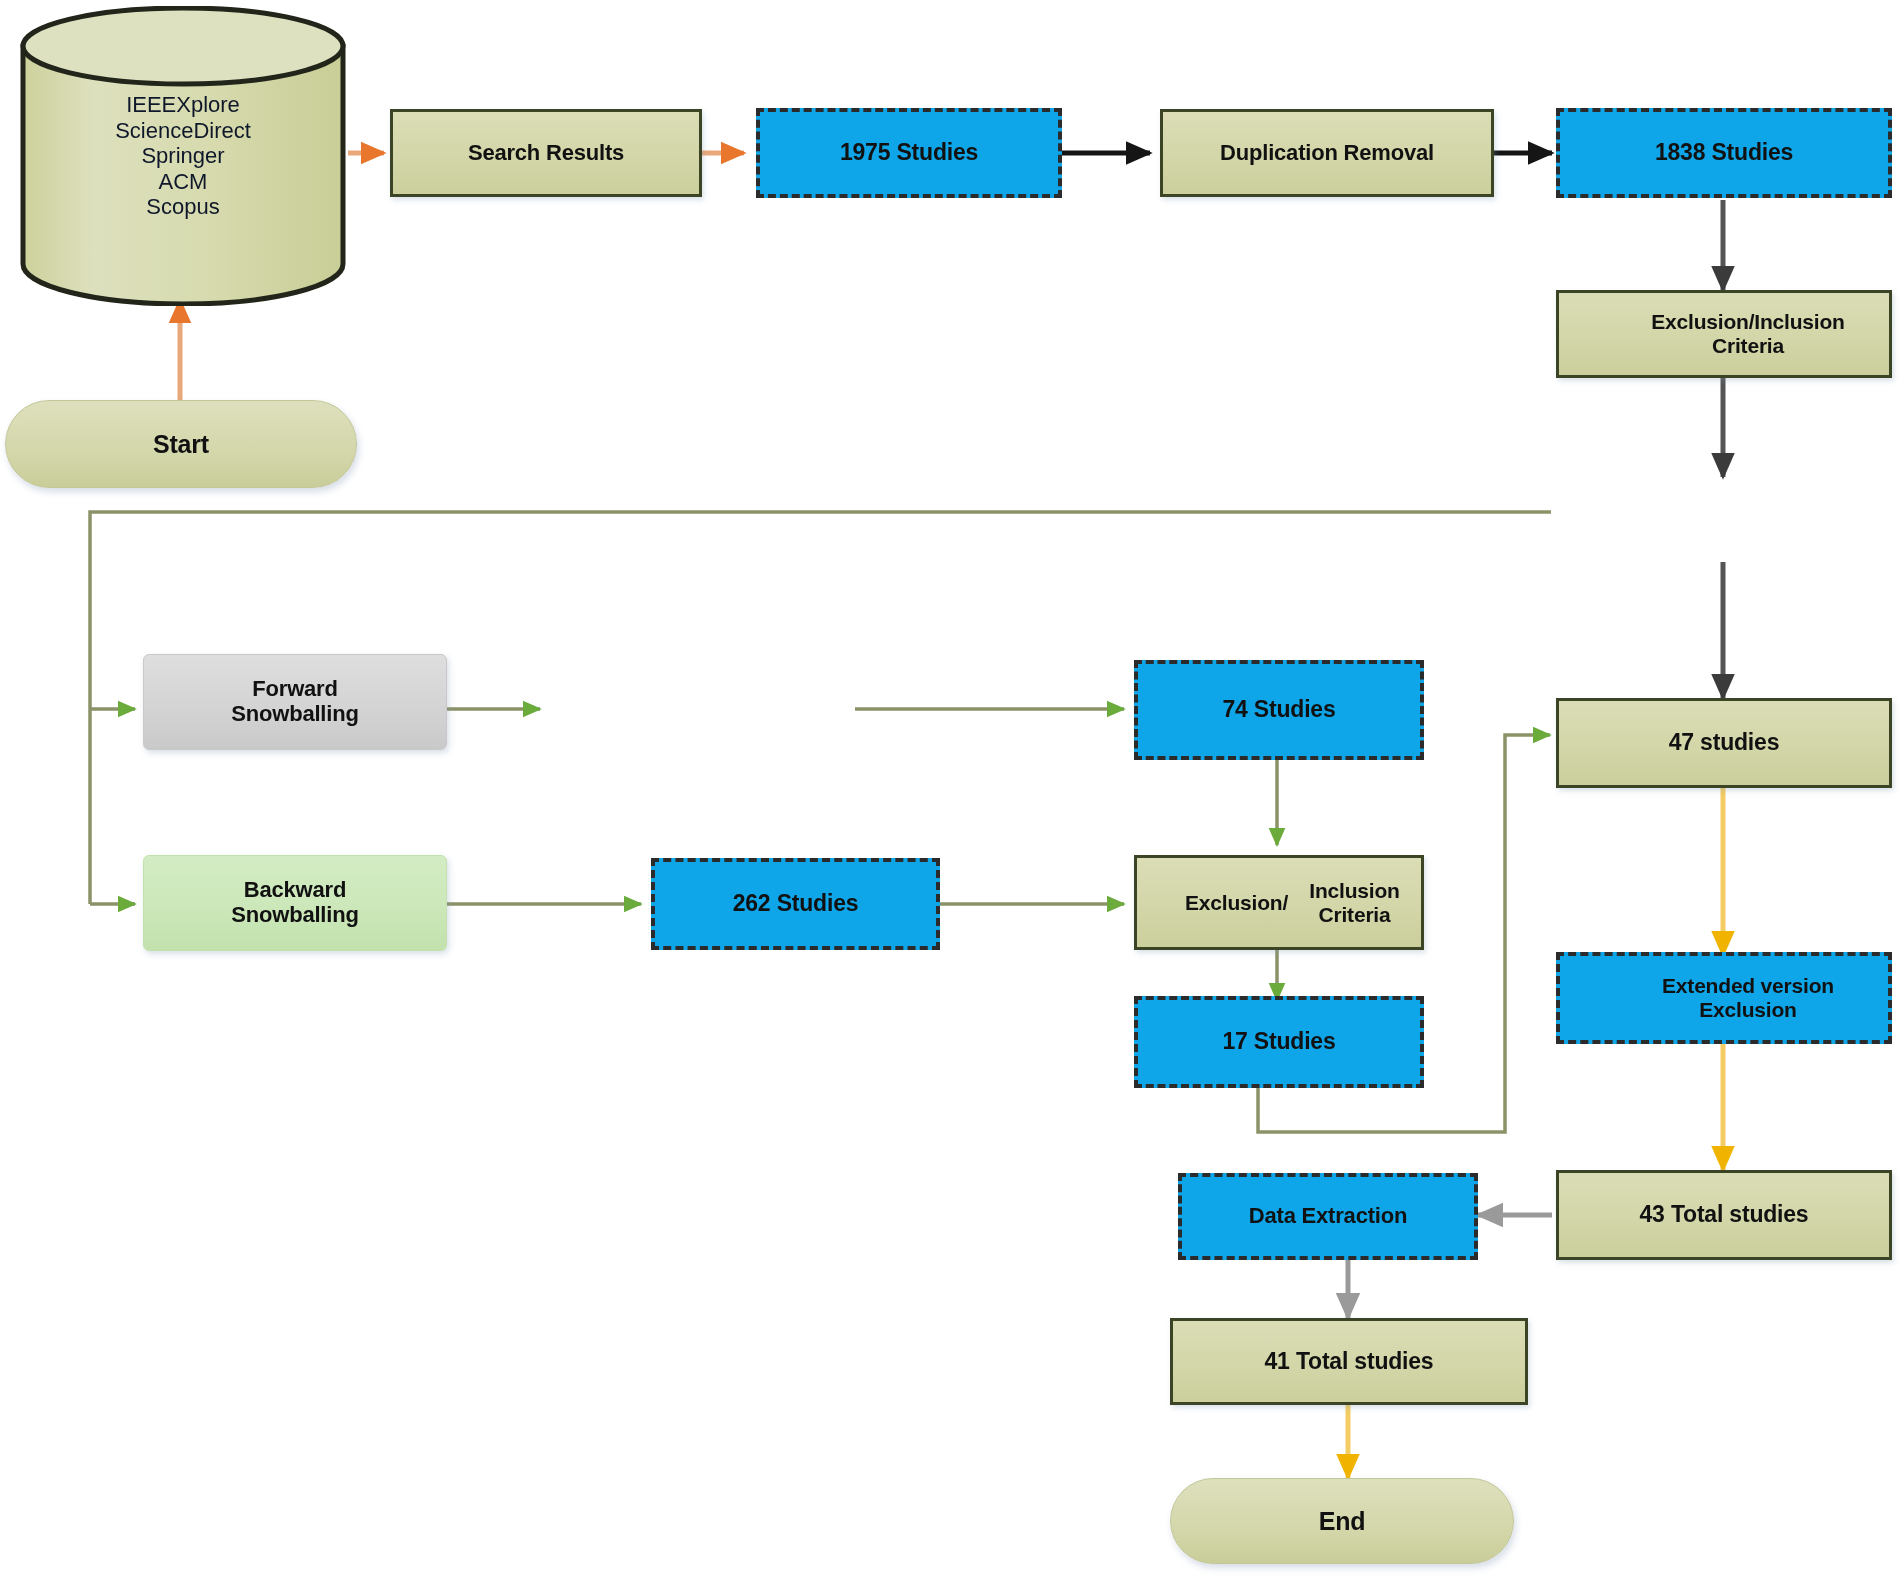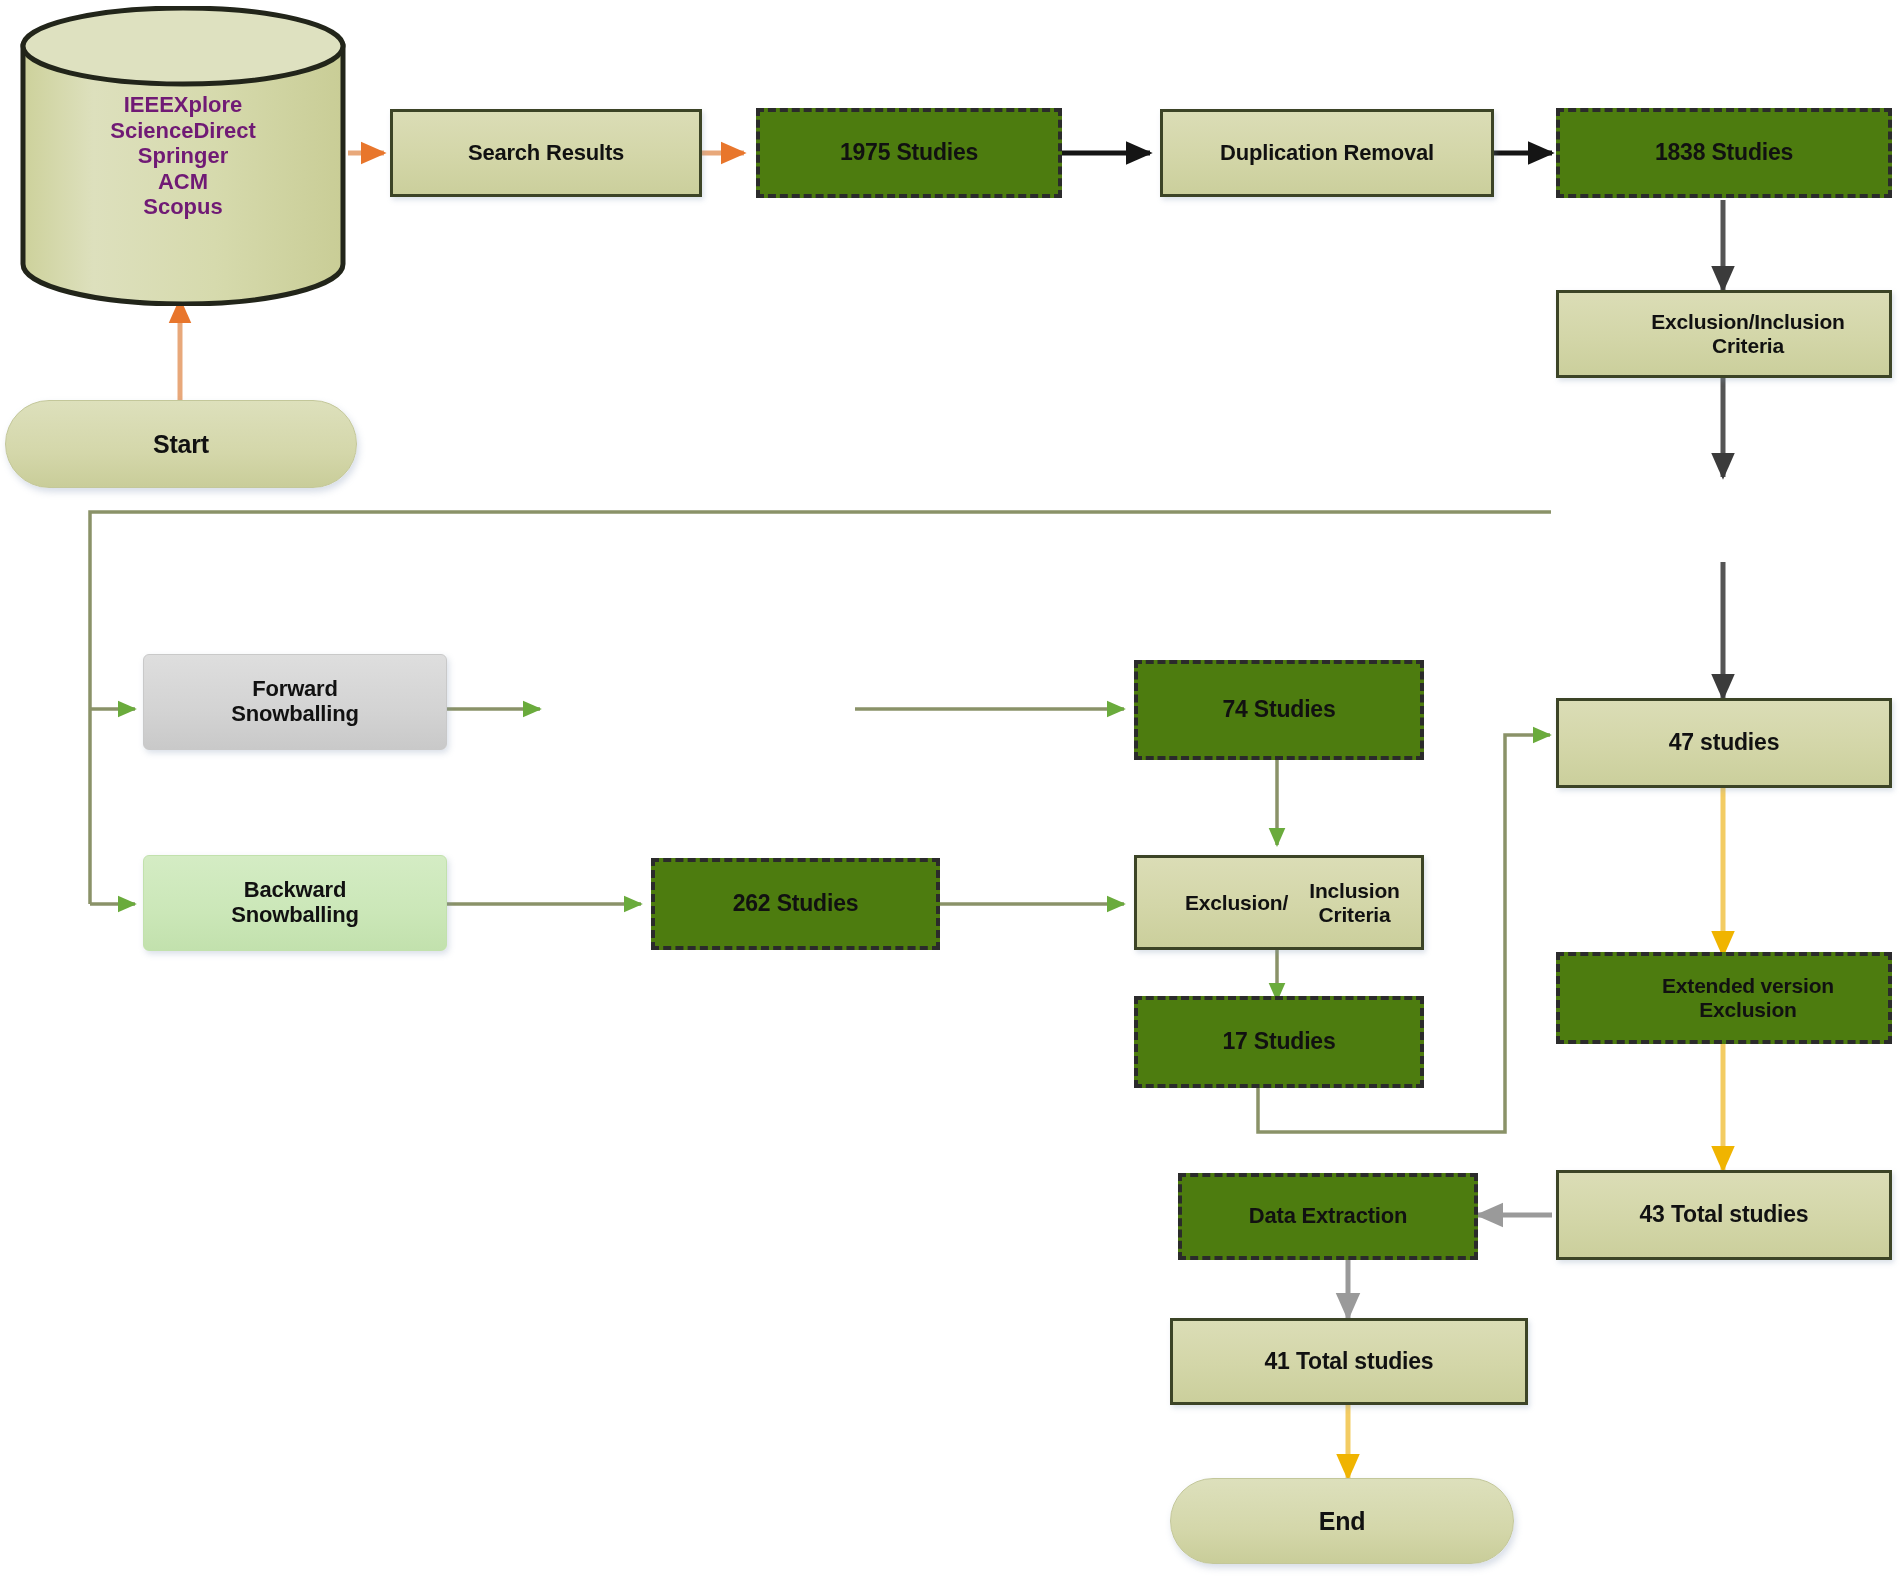--- a/index.html
+++ b/index.html
@@ -8,38 +8,38 @@
   #stage{position:relative;width:1900px;height:1594px;background:#fff;overflow:hidden;}
   #svg-layer{position:absolute;left:0;top:0;width:1900px;height:1594px;}
   .node{position:absolute;box-sizing:border-box;display:flex;align-items:center;
         justify-content:center;text-align:center;font-weight:bold;color:#111;
         line-height:1.12;letter-spacing:-0.2px;}
   
   .solid{background:linear-gradient(180deg,#dbddb6 0%,#d3d6a8 55%,#cbcf9c 100%);
          border:3px solid #3c4426;
          box-shadow:2px 3px 5px rgba(130,150,180,.28);}
   
-  .dashed{background:#4d7c0f;border:4px dashed #2b2b2b;}
+  .dashed{background:#0ea5e9;border:4px dashed #2b2b2b;}
   
   .pill{background:linear-gradient(180deg,#dde0bc 0%,#d4d7aa 60%,#c9cd99 100%);
         border:1px solid #c3c79a;border-radius:46px;
         box-shadow:2px 4px 7px rgba(130,150,180,.32);}
   
   .gray{background:linear-gradient(180deg,#dedede 0%,#d3d3d3 60%,#c9c9c9 100%);
         border:1px solid #c9c9c9;border-radius:6px;
         box-shadow:2px 3px 6px rgba(130,150,180,.30);}
   
   .lgreen{background:linear-gradient(180deg,#d4ecc4 0%,#cbe7b8 60%,#c2e1ad 100%);
           border:1px solid #c2e1ad;border-radius:6px;
           box-shadow:2px 3px 6px rgba(130,150,180,.30);}
   
   .cyl{position:absolute;box-sizing:border-box;}
   .cyl .cyl-body{position:absolute;left:0;right:0;top:0;bottom:0;}
   .cyl .cyl-label{position:absolute;left:0;right:0;top:50%;transform:translateY(-50%);
-        text-align:center;font-weight:bold;color:#701a75;line-height:1.16;}
+        text-align:center;font-weight:normal;color:#0f172a;line-height:1.16;}
   .f44{font-size:25px;}
   .f40{font-size:23px;}
   .f38{font-size:22px;}
   .f34{font-size:21px;padding-left:48px;}
 </style>
 </head>
 <body>
 
 <div id="stage">
 

